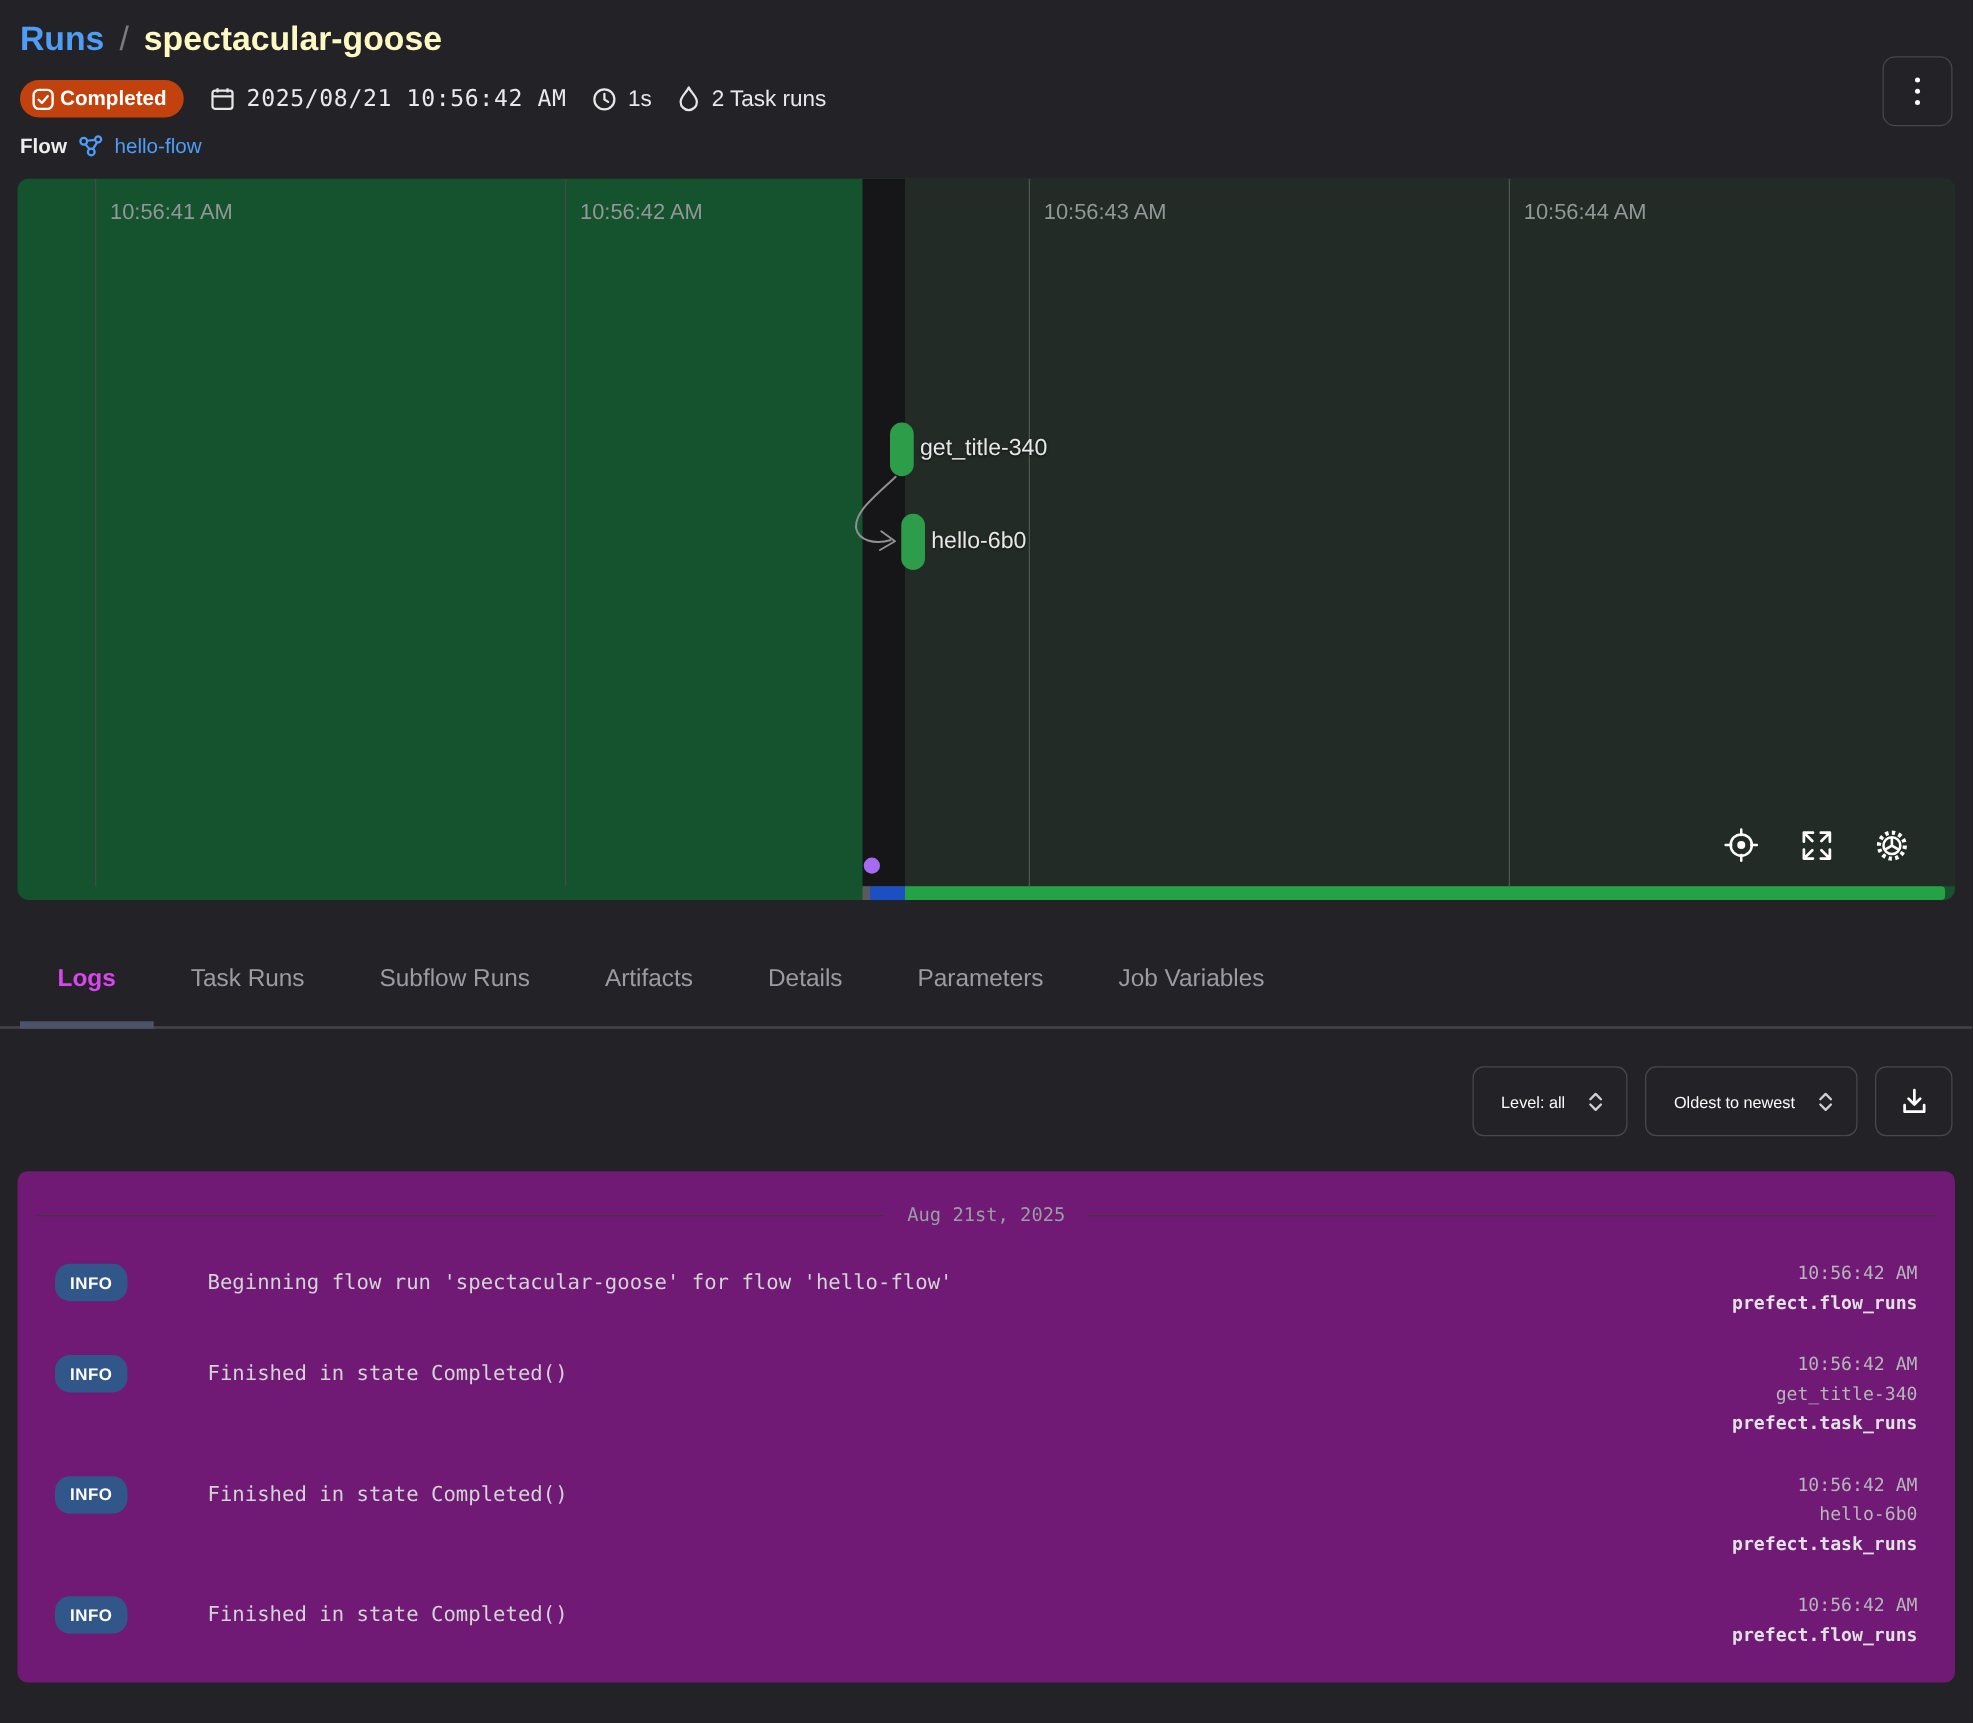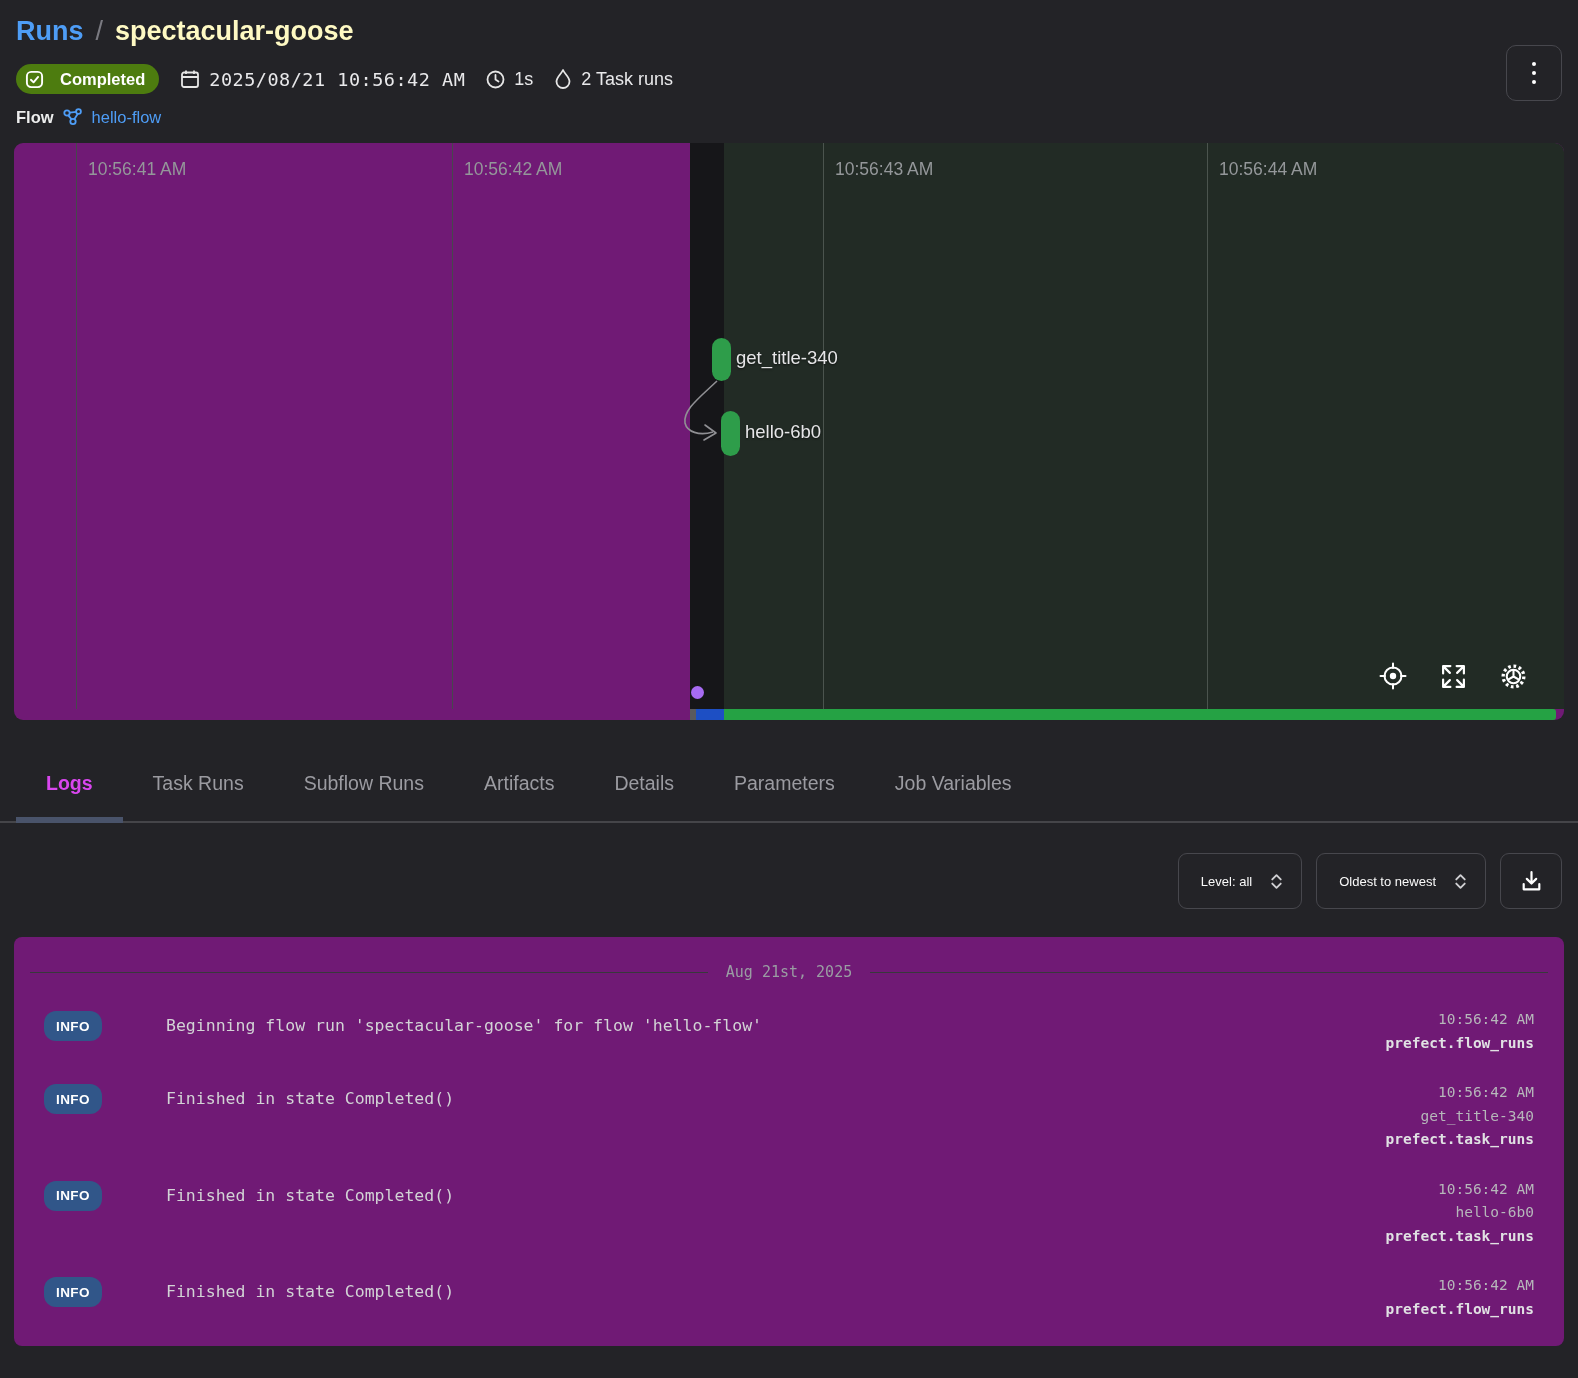--- a/index.html
+++ b/index.html
@@ -18,34 +18,34 @@
   .bc-sep { color:#7a7a81; font-weight:400; }
   .bc-current { color:#fef9c3; }
   .kebab-btn {
     position:absolute; top:45px; right:16px; width:56px; height:56px;
     border:1px solid #47474d; border-radius:10px; background:transparent;
     display:flex; flex-direction:column; align-items:center; justify-content:center; gap:5px; cursor:pointer;
   }
   .kebab-btn .dot { width:4px; height:4px; border-radius:50%; background:#fff; }
   .meta-row { margin-top:17px; display:flex; align-items:center; gap:20px; }
   .status-badge {
-    display:inline-flex; align-items:center; gap:16px; height:30px;
-    padding:0 14px 0 9px; border-radius:15px; background:#4d7c0f;
+    display:inline-flex; align-items:center; gap:4px; height:30px;
+    padding:0 14px 0 9px; border-radius:15px; background:#c2410c;
     color:#fff; font-size:16.5px; font-weight:700;
   }
   .meta-item { display:inline-flex; align-items:center; gap:8px; font-size:18px; color:#e9e9eb; }
   .meta-item .dt { font-size:18.5px; letter-spacing:.5px; }
   .flow-row { margin-top:13px; display:flex; align-items:center; gap:8px; font-size:16.5px; }
   .flow-label { font-weight:700; color:#eceded; }
   .flow-link { color:#4e9df6; cursor:pointer; text-decoration:none; }
 
   
   .timeline {
     position:relative; margin:16px 14px 0; height:577px;
-    background:#701a75; border-radius:9px; overflow:hidden;
+    background:#14532d; border-radius:9px; overflow:hidden;
   }
   .tl-green { position:absolute; left:710px; right:0; top:0; height:566px; background:#222b25; }
   .tl-band { position:absolute; left:676px; width:34px; top:0; height:566px; background:#161619; }
   .gridline { position:absolute; top:0; height:566px; width:1px; background:#47474d; }
   .tl-green ~ .gridline.ingreen { background:#4b544e; }
   .tick-label { position:absolute; top:16px; font-size:17.5px; color:#94979a; }
   .task-bar { position:absolute; width:19px; border-radius:10px; background:#2e9d4a; cursor:pointer; }
   .task-label { position:absolute; font-size:18.5px; color:#e6e6e8; cursor:pointer; text-shadow:0 1px 2px rgba(0,0,0,.6); }
   .dep-arrow { position:absolute; left:655px; top:225px; }
   .tl-controls { position:absolute; right:36px; top:518px; display:flex; align-items:center; gap:32px; }

